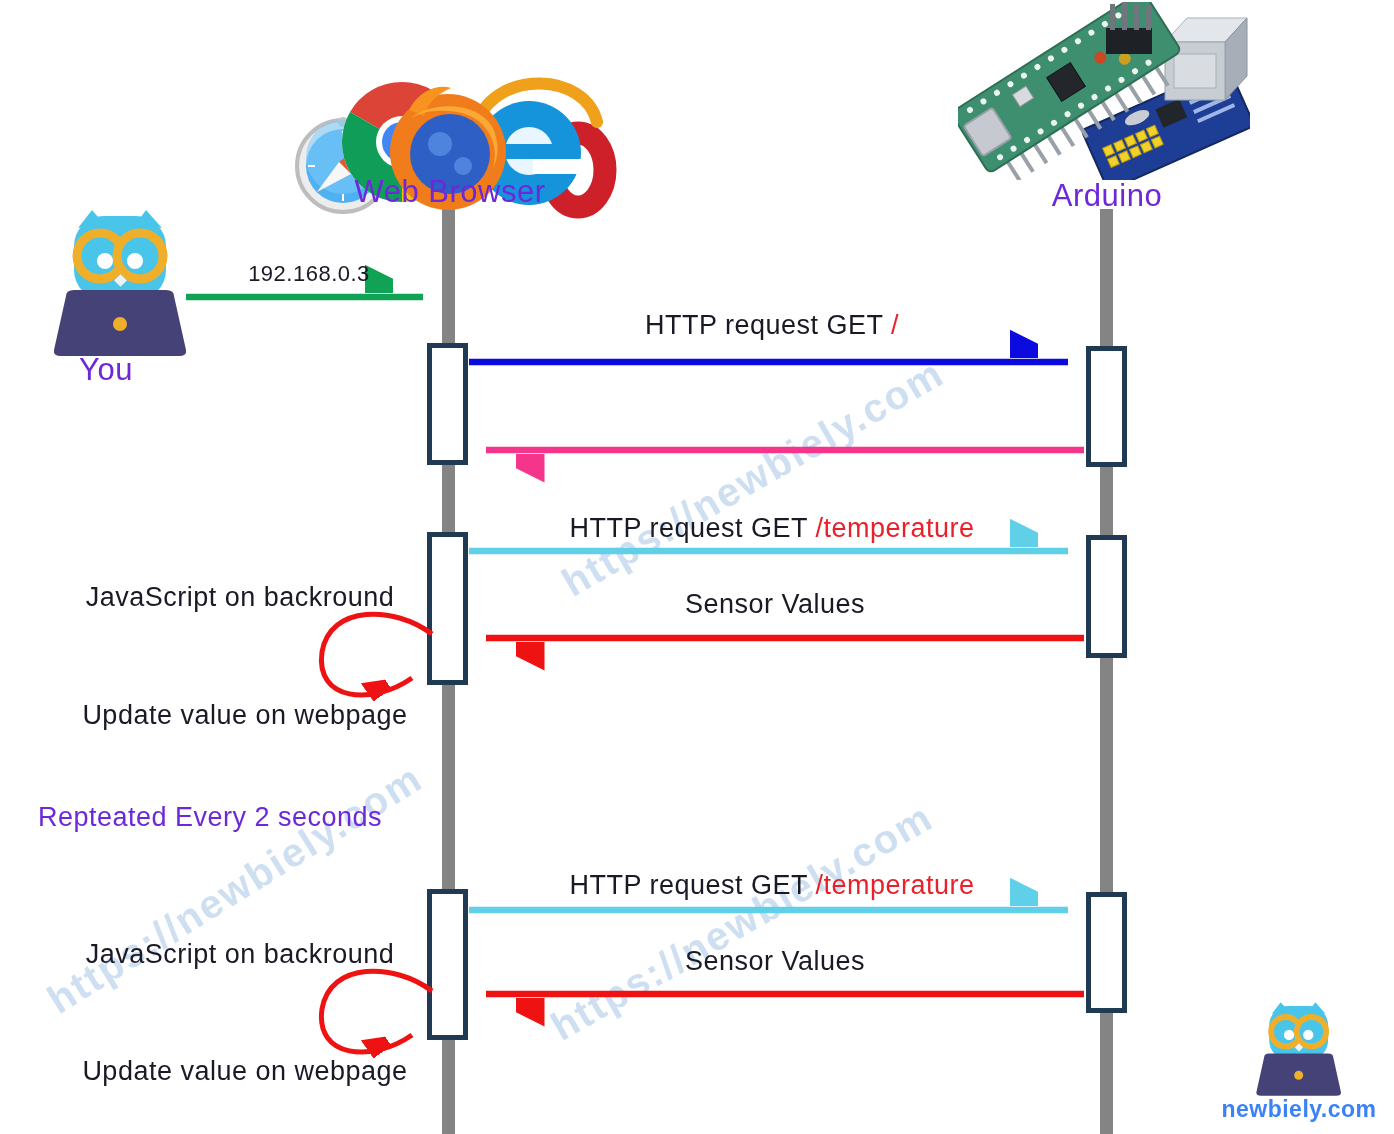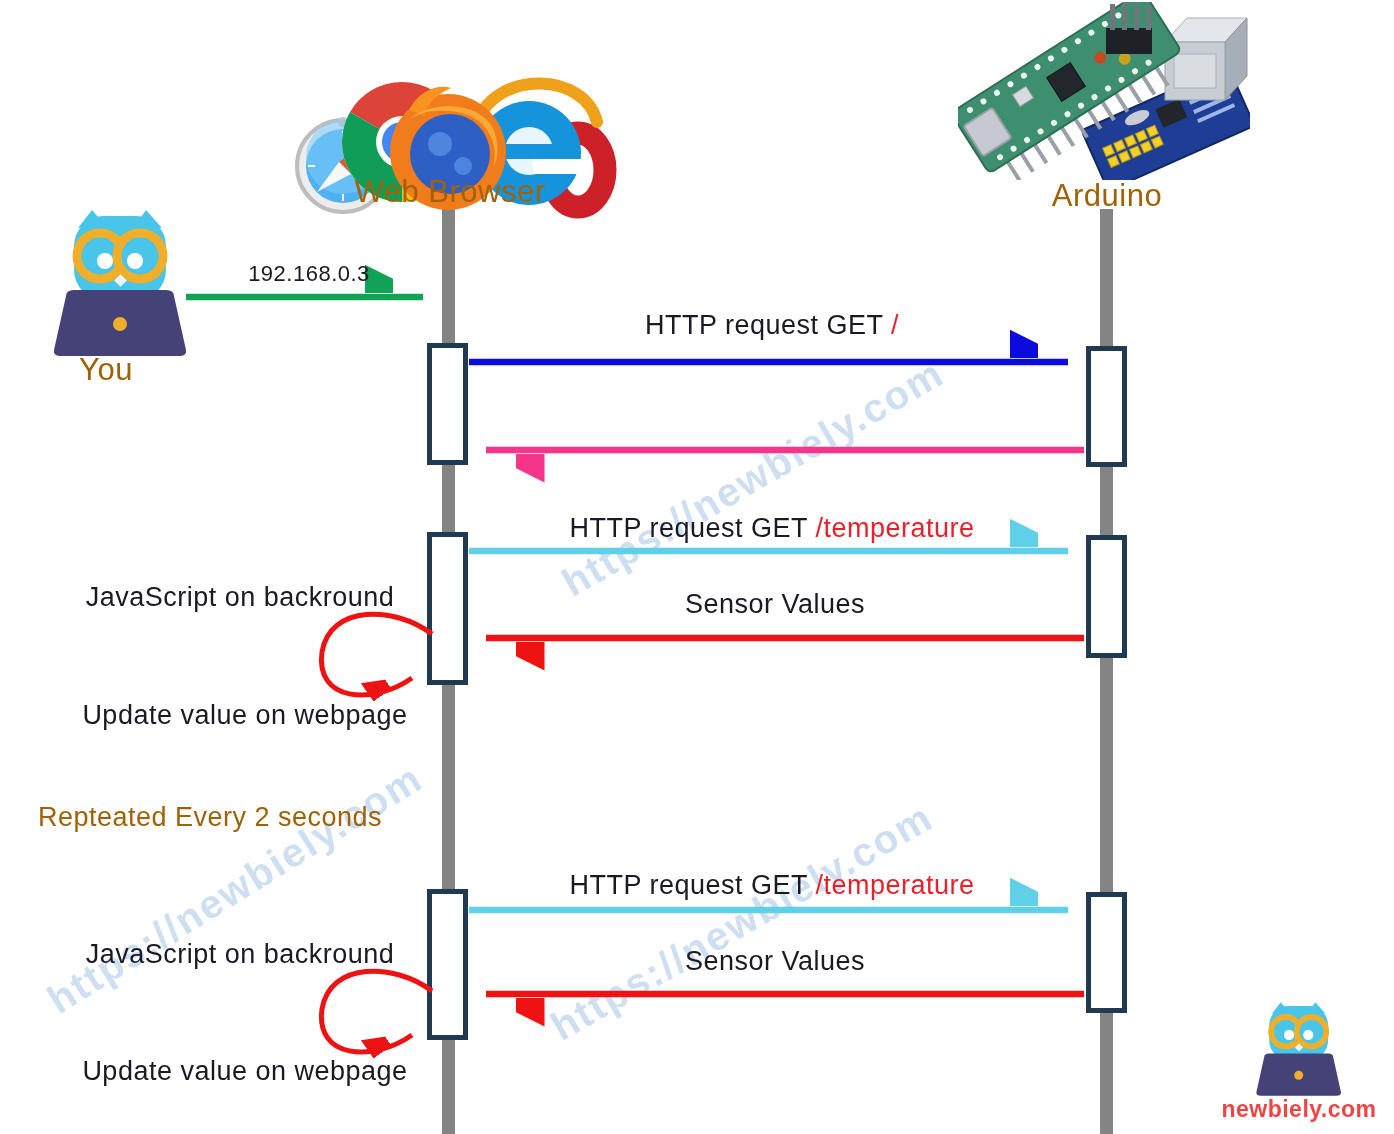--- a/index.html
+++ b/index.html
@@ -16,39 +16,39 @@
   .wm.tilt{transform:translate(-50%,-50%) rotate(-32deg);}
   
   .life{position:absolute;width:13px;background:#848484;z-index:2;}
   
   .act{position:absolute;width:41px;background:#fff;border:5px solid #1F3A52;box-sizing:border-box;z-index:4;}
   
   #arrows{position:absolute;left:0;top:0;z-index:5;pointer-events:none;}
   
   .lbl{position:absolute;transform:translateX(-50%);white-space:nowrap;
        font-size:27px;color:#1A1A26;letter-spacing:.5px;z-index:6;}
-  .blue{color:#a16207;}
+  .blue{color:#6d28d9;}
   .red{color:#E8212B;}
   .actor-lbl{font-size:31px;}
   #lbl-ip{left:309px;top:261px;font-size:22px;}
   #lbl-get-root{left:772px;top:310px;}
   #lbl-response{left:772px;top:402px;}
   #lbl-get-temp-1{left:772px;top:513px;}
   #lbl-sensor-1{left:775px;top:589px;}
   #lbl-get-temp-2{left:772px;top:870px;}
   #lbl-sensor-2{left:775px;top:946px;}
   #lbl-js-1{left:240px;top:582px;}
   #lbl-update-1{left:245px;top:700px;}
   #lbl-js-2{left:240px;top:939px;}
   #lbl-update-2{left:245px;top:1056px;}
   #lbl-repeat{left:210px;top:802px;}
   #lbl-browser{left:450px;top:174px;}
   #lbl-arduino{left:1107px;top:178px;}
   #lbl-you{left:106px;top:352px;}
-  #brand-label{left:1299px;top:1096px;font-size:23px;font-weight:bold;color:#ef4444;letter-spacing:.5px;}
+  #brand-label{left:1299px;top:1096px;font-size:23px;font-weight:bold;color:#3b82f6;letter-spacing:.5px;}
   .icon{position:absolute;z-index:3;}
 </style>
 </head>
 <body>
 
 <div id="stage">
 
   <div class="wm" style="left:753px;top:478px;">https://newbiely.com</div>
   <div class="wm tilt" style="left:235px;top:889px;">https://newbiely.com</div>
   <div class="wm" style="left:742px;top:922px;">https://newbiely.com</div>

